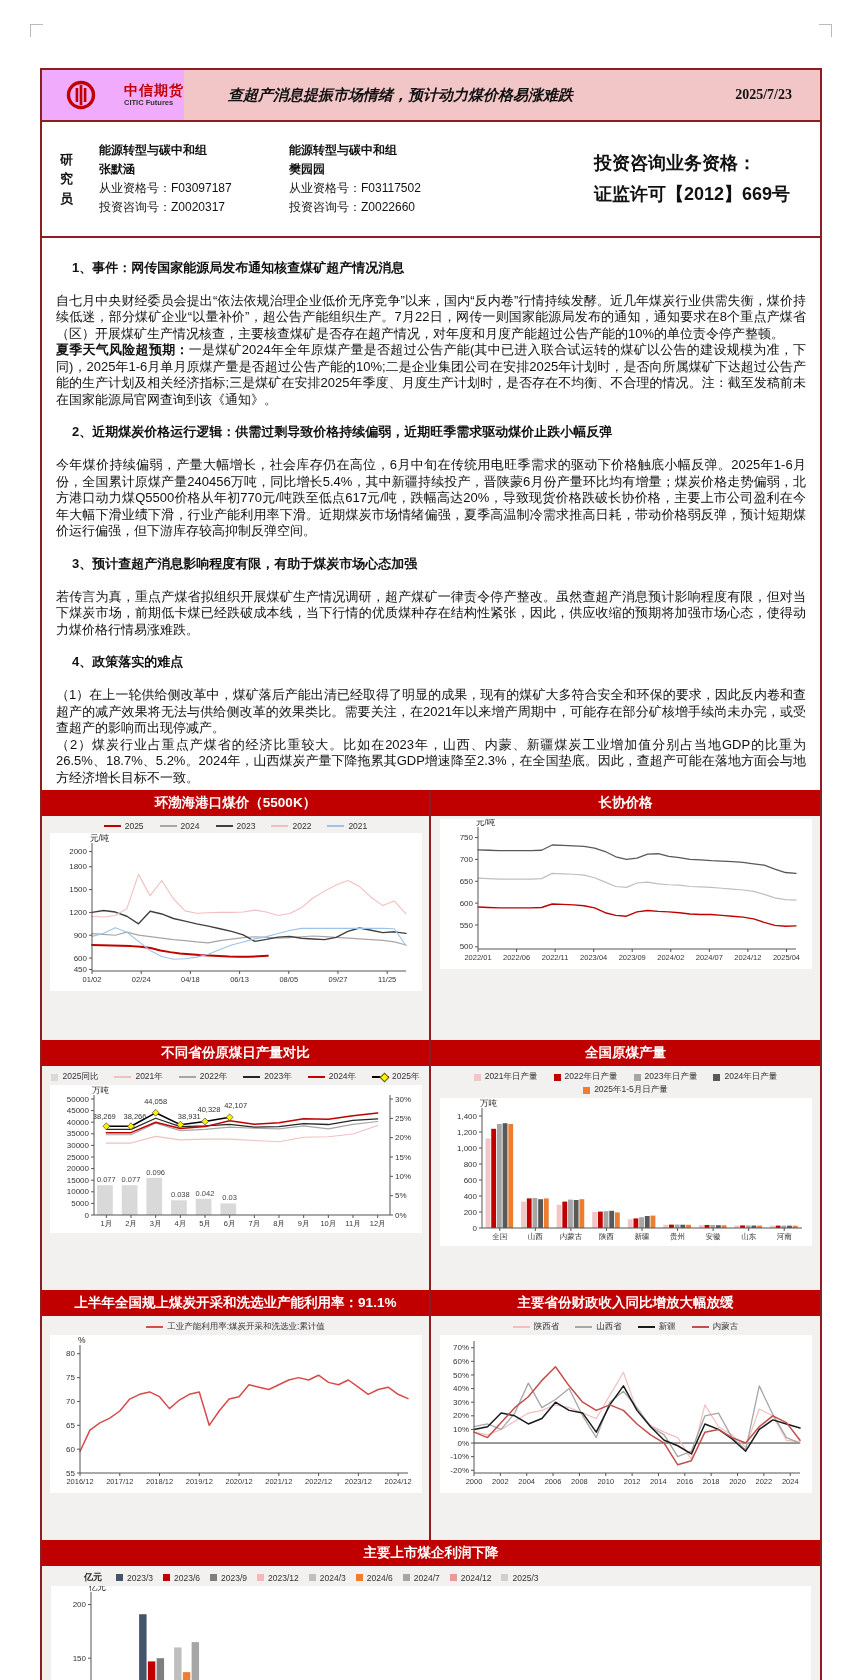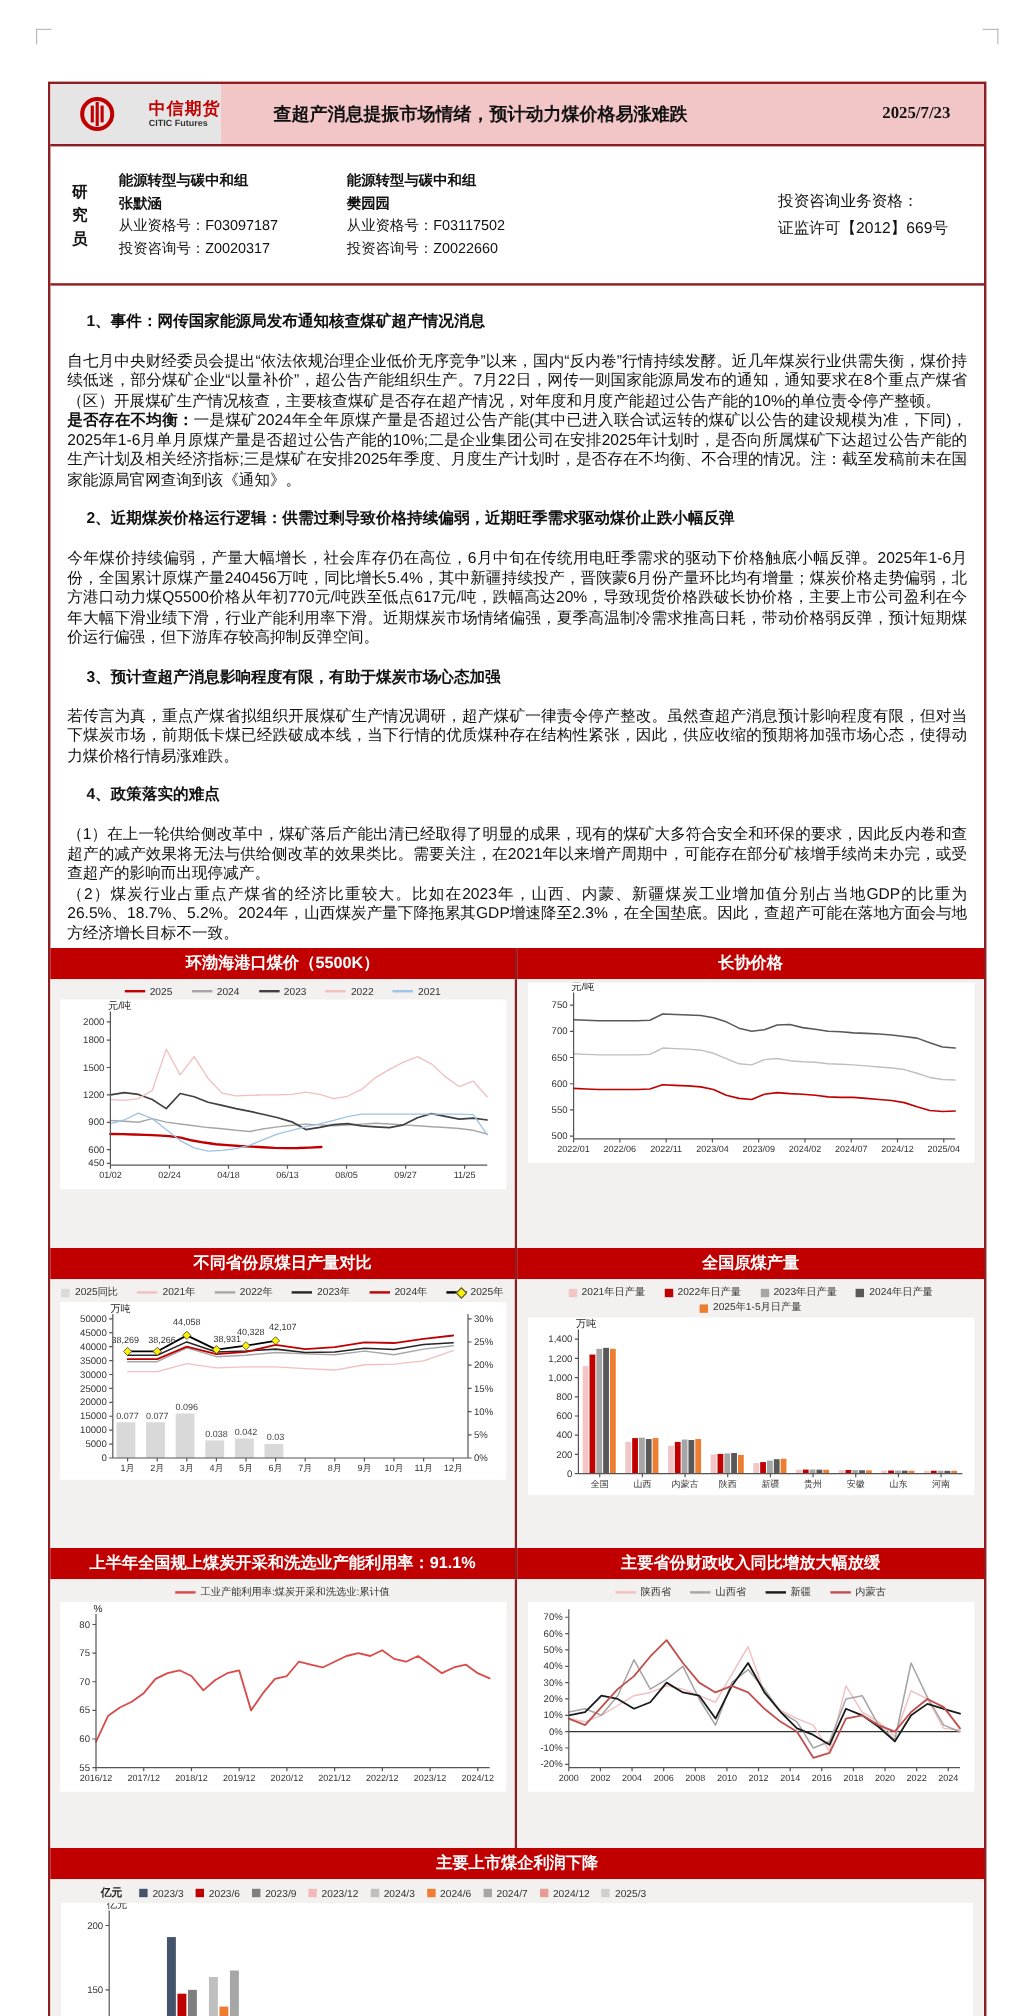--- a/index.html
+++ b/index.html
@@ -5,34 +5,34 @@
   html,body{margin:0;padding:0;background:#fff;}
   body{width:862px;height:1680px;overflow:hidden;position:relative;
        font-family:"Liberation Sans","DejaVu Sans",sans-serif;color:#111;}
   .crop{position:absolute;width:12px;height:12px;}
   .crop.tl{left:30px;top:24px;border-left:1px solid #bbb;border-top:1px solid #bbb;}
   .crop.tr{right:30px;top:24px;border-right:1px solid #bbb;border-top:1px solid #bbb;}
   .doc{position:absolute;left:40px;top:68px;width:782px;height:1620px;
        border:2px solid #8E1D22;box-sizing:border-box;background:#fff;}
   
   .header{display:flex;height:50px;}
-  .logo-box{width:142px;background:#e5e5e5;display:flex;align-items:center;justify-content:center;gap:5px;}
+  .logo-box{width:142px;background:#f0abfc;display:flex;align-items:center;justify-content:center;gap:5px;}
   .logo-box .cn{font-size:14px;font-weight:bold;color:#C00000;letter-spacing:1px;line-height:1.1;}
   .logo-box .en{font-size:7.5px;font-weight:bold;color:#333;}
   .title-band{flex:1;background:#F2C5C6;display:flex;align-items:center;justify-content:space-between;
               padding:0 28px 0 44px;}
-  .title-band .rpt-title{font-size:15px;font-weight:bold;color:#111;}
+  .title-band .rpt-title{font-size:15px;font-weight:bold;color:#111;font-style:italic;}
   .title-band .rpt-date{font-size:14px;font-weight:bold;color:#111;font-family:"Liberation Serif",serif;}
   .hr-red{height:2px;background:#8E1D22;}
   
   .researchers{height:114px;display:flex;align-items:center;padding:0 18px;box-sizing:border-box;}
   .vlabel{display:flex;flex-direction:column;font-size:13px;font-weight:bold;line-height:1.5;margin-right:26px;}
   .person{width:190px;font-size:12px;line-height:1.6;}
   .person .grp,.person .nm{font-weight:bold;}
-  .qualif{margin-left:auto;font-size:13px;font-weight:normal;line-height:1.7;padding-right:12px;}
+  .qualif{margin-left:auto;font-size:18px;font-weight:bold;line-height:1.7;padding-right:12px;}
   
   .body-text{height:552px;overflow:hidden;padding:6px 14px 0 14px;box-sizing:border-box;
              font-size:13px;line-height:1.27;text-align:justify;}
   .section{margin-bottom:7px;}
   .section h4{margin:16px;font-size:13px;line-height:1.3;}
   .section p{margin:0;}
   .risk{margin-top:4px;}
   .risk b{font-size:13px;}
   
   .trow{display:flex;}
@@ -107,21 +107,21 @@
       <div>投资咨询业务资格：</div>
       <div>证监许可【2012】669号</div>
     </div>
   </div>
   <div class="hr-red"></div>
 
   <div class="body-text" id="sections">
       <div class="section">
         <h4>1、事件：网传国家能源局发布通知核查煤矿超产情况消息</h4>
         <p>自七月中央财经委员会提出“依法依规治理企业低价无序竞争”以来，国内“反内卷”行情持续发酵。近几年煤炭行业供需失衡，煤价持续低迷，部分煤矿企业“以量补价”，超公告产能组织生产。7月22日，网传一则国家能源局发布的通知，通知要求在8个重点产煤省（区）开展煤矿生产情况核查，主要核查煤矿是否存在超产情况，对年度和月度产能超过公告产能的10%的单位责令停产整顿。</p>
-        <p><b>是否存在不均衡：</b>一是煤矿2024年全年原煤产量是否超过公告产能(其中已进入联合试运转的煤矿以公告的建设规模为准，下同)，2025年1-6月单月原煤产量是否超过公告产能的10%;二是企业集团公司在安排2025年计划时，是否向所属煤矿下达超过公告产能的生产计划及相关经济指标;三是煤矿在安排2025年季度、月度生产计划时，是否存在不均衡、不合理的情况。注：截至发稿前未在国家能源局官网查询到该《通知》。</p>
+        <p><b>夏季天气风险超预期：</b>一是煤矿2024年全年原煤产量是否超过公告产能(其中已进入联合试运转的煤矿以公告的建设规模为准，下同)，2025年1-6月单月原煤产量是否超过公告产能的10%;二是企业集团公司在安排2025年计划时，是否向所属煤矿下达超过公告产能的生产计划及相关经济指标;三是煤矿在安排2025年季度、月度生产计划时，是否存在不均衡、不合理的情况。注：截至发稿前未在国家能源局官网查询到该《通知》。</p>
       </div>
       <div class="section">
         <h4>2、近期煤炭价格运行逻辑：供需过剩导致价格持续偏弱，近期旺季需求驱动煤价止跌小幅反弹</h4>
         <p>今年煤价持续偏弱，产量大幅增长，社会库存仍在高位，6月中旬在传统用电旺季需求的驱动下价格触底小幅反弹。2025年1-6月份，全国累计原煤产量240456万吨，同比增长5.4%，其中新疆持续投产，晋陕蒙6月份产量环比均有增量；煤炭价格走势偏弱，北方港口动力煤Q5500价格从年初770元/吨跌至低点617元/吨，跌幅高达20%，导致现货价格跌破长协价格，主要上市公司盈利在今年大幅下滑业绩下滑，行业产能利用率下滑。近期煤炭市场情绪偏强，夏季高温制冷需求推高日耗，带动价格弱反弹，预计短期煤价运行偏强，但下游库存较高抑制反弹空间。</p>
       </div>
       <div class="section">
         <h4>3、预计查超产消息影响程度有限，有助于煤炭市场心态加强</h4>
         <p>若传言为真，重点产煤省拟组织开展煤矿生产情况调研，超产煤矿一律责令停产整改。虽然查超产消息预计影响程度有限，但对当下煤炭市场，前期低卡煤已经跌破成本线，当下行情的优质煤种存在结构性紧张，因此，供应收缩的预期将加强市场心态，使得动力煤价格行情易涨难跌。</p>
       </div>
       <div class="section">

